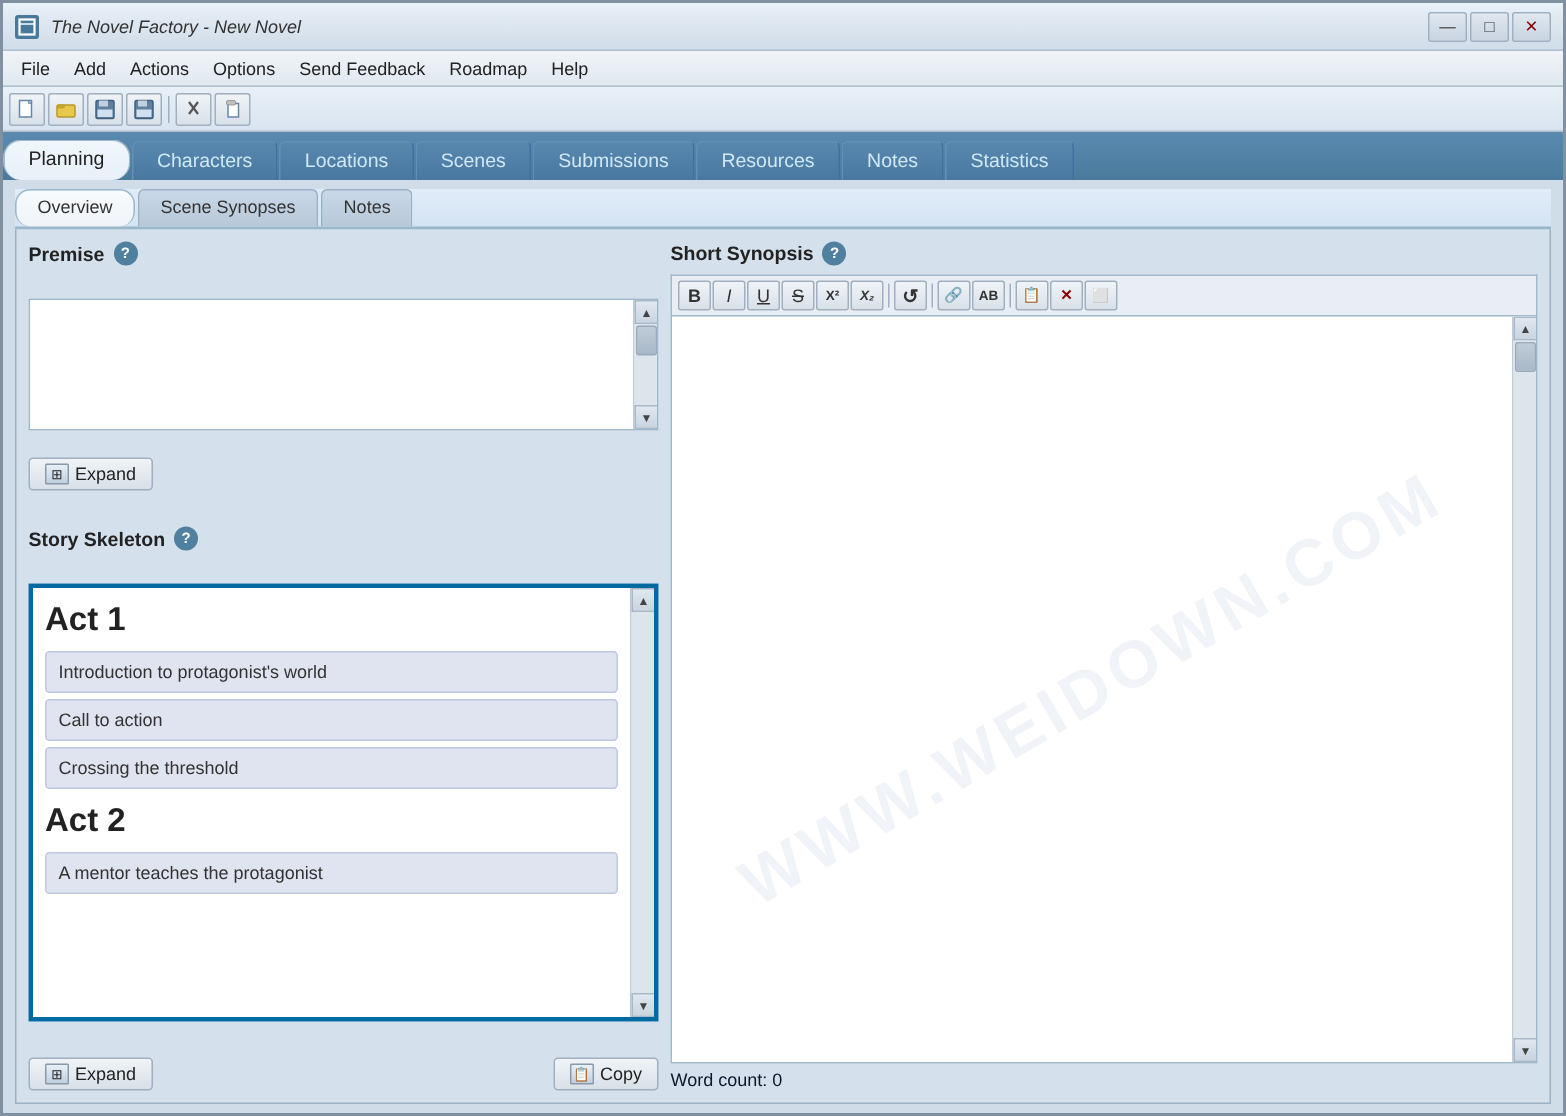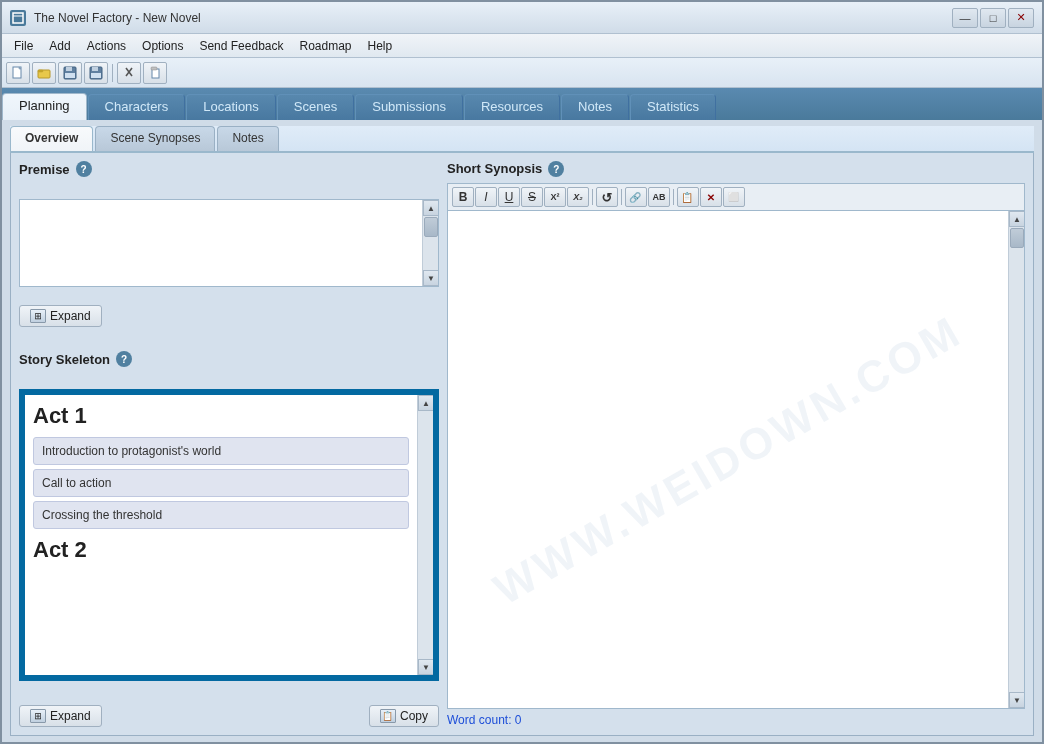--- a/index.html
+++ b/index.html
@@ -35,20 +35,21 @@
       border-radius: 2px;
       display: flex;
       align-items: center;
       justify-content: center;
       font-size: 10px;
       color: white;
     }
     .title-bar-text {
       font-size: 12px;
       color: #333;
+      font-style: italic;
     }
     .title-bar-controls {
       display: flex;
       gap: 2px;
     }
     .title-bar-btn {
       width: 26px;
       height: 20px;
       background: linear-gradient(to bottom, #e0e8f0, #c8d4e0);
       border: 1px solid #a0b0c0;
@@ -128,20 +129,21 @@
       margin-right: 1px;
       border-radius: 4px 4px 0 0;
     }
     .main-tab.active {
       background: linear-gradient(to bottom, #f0f6fc, #e8f0f8);
       color: #222;
       border-top: 1px solid #a0b8cc;
       border-left: 1px solid #a0b8cc;
       border-right: 1px solid #a0b8cc;
       padding-bottom: 7px;
+      border-radius: 12px;
     }
 
     
     .sub-tabs {
       display: flex;
       background: linear-gradient(to bottom, #e0ecf8, #d4e4f4);
       border-bottom: 2px solid #9ab8cc;
       padding: 0;
     }
     .sub-tab {
@@ -150,22 +152,23 @@
       font-size: 12px;
       color: #333;
       background: linear-gradient(to bottom, #c8d8e8, #b8c8d8);
       border: 1px solid #9ab0c4;
       border-bottom: none;
       margin-right: 2px;
       border-radius: 4px 4px 0 0;
     }
     .sub-tab.active {
       background: linear-gradient(to bottom, #f8fafc, #f0f4f8);
-      font-weight: 700;
+      font-weight: 400;
       border-color: #9ab8cc;
+      border-radius: 10px;
     }
 
     
     .main-panel {
       background: #d4e0ec;
       flex: 1;
       display: flex;
       flex-direction: row;
       gap: 8px;
       padding: 8px;
@@ -279,21 +282,21 @@
       border-radius: 1px;
       display: flex;
       align-items: center;
       justify-content: center;
       font-size: 9px;
     }
 
     
     .skeleton-box {
       background: white;
-      border: 6px solid #0369a1;
+      border: 3px solid #0369a1;
       flex: 1;
       display: flex;
       overflow: hidden;
       position: relative;
     }
     .skeleton-content {
       flex: 1;
       overflow-y: auto;
       padding: 8px;
     }
@@ -420,21 +423,21 @@
     .editor-scrollbar {
       width: 16px;
       background: #e8ecf0;
       border-left: 1px solid #c0ccd8;
       display: flex;
       flex-direction: column;
     }
 
     .word-count {
       font-size: 12px;
-      color: #1d4ed8;
+      color: #0f172a;
       margin-top: 4px;
     }
 
     
     .skeleton-scrollbar {
       width: 16px;
       background: #e8ecf0;
       border-left: 1px solid #c0ccd8;
       display: flex;
       flex-direction: column;
@@ -596,20 +599,21 @@
 
               <div class="act-section">
                 <div class="act-title">Act 1</div>
                 <div class="skeleton-item">Introduction to protagonist's world</div>
                 <div class="skeleton-item">Call to action</div>
                 <div class="skeleton-item">Crossing the threshold</div>
               </div>
 
               <div class="act-section">
                 <div class="act-title">Act 2</div>
+                <div class="skeleton-item">A mentor teaches the protagonist</div>
               </div>
             </div>
             <div class="skeleton-scrollbar">
               <div class="scroll-arrow">▲</div>
               <div class="scroll-track"></div>
               <div class="scroll-arrow">▼</div>
             </div>
           </div>
 
           <div class="bottom-buttons" style="margin-top:6px;">

